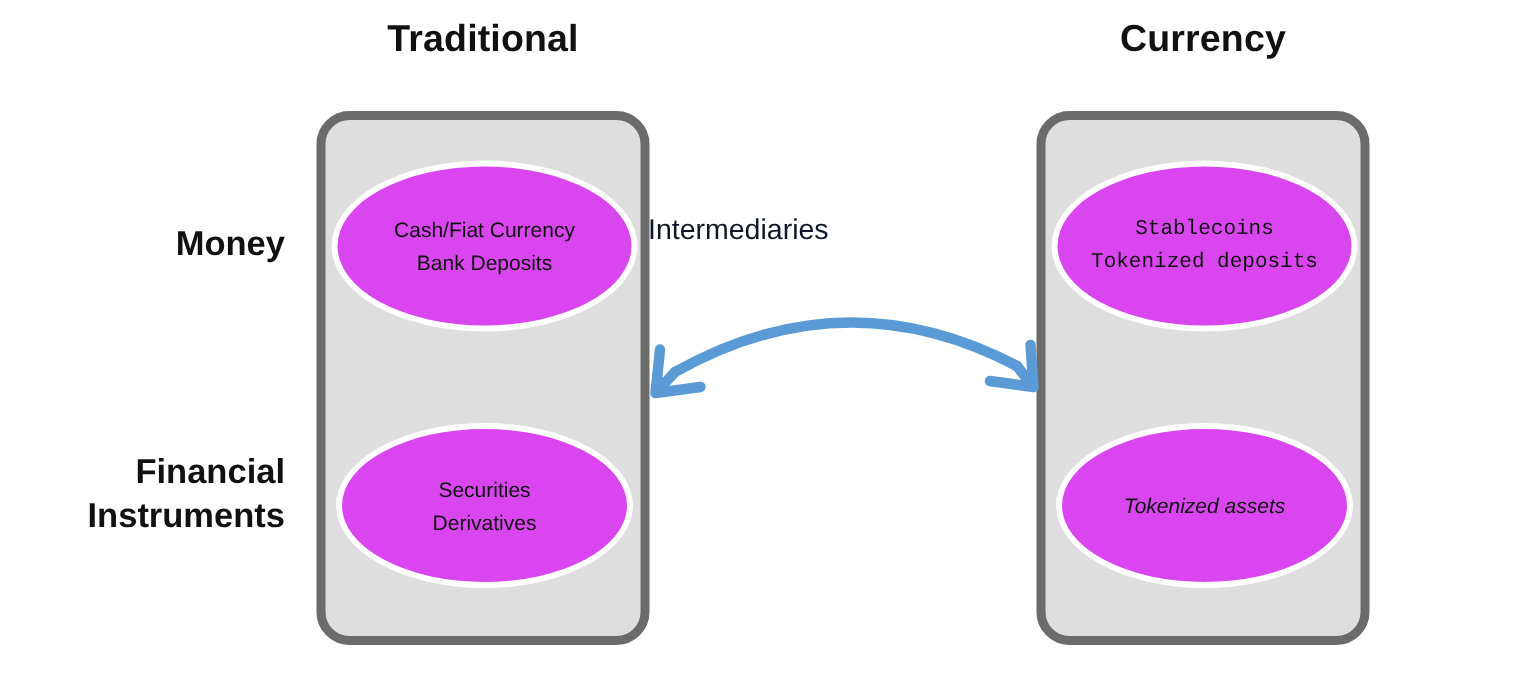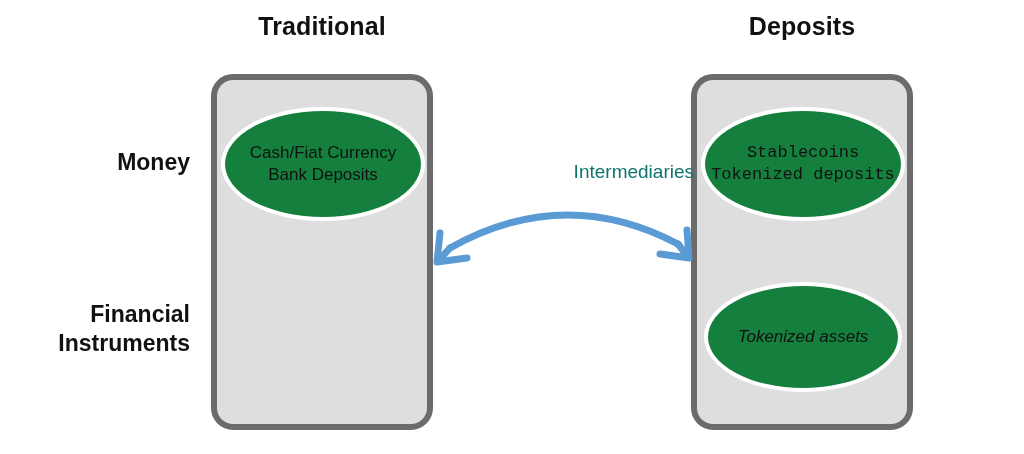--- a/index.html
+++ b/index.html
@@ -61,29 +61,29 @@
     border: 6px solid #6b6b6b;
     border-radius: 22px;
   }
   #panel-traditional { left: 211px; }
   #panel-tokenized   { left: 691px; }
 
   
   .ellipse {
     position: absolute;
     box-sizing: border-box;
-    background: #15803d;
+    background: #d946ef;
     border: 4px solid #ffffff;
     border-radius: 50%;
     display: flex;
     align-items: center;
     justify-content: center;
     text-align: center;
     color: #111111;
-    font-size: 17px;
+    font-size: 14px;
     line-height: 22px;
     white-space: nowrap;
   }
   .ellipse-money {
     width: 204px;
     height: 114px;
     top: 107px;
   }
   .ellipse-fin {
     width: 198px;
@@ -97,58 +97,62 @@
 
   .ellipse .ell-text {
     pointer-events: none;
     white-space: pre-line;
   }
 
   
   #arrow-label {
     position: absolute;
     left: 432px;
-    top: 160px;
+    top: 142px;
     width: 262px;
-    text-align: right;
+    text-align: left;
     font-size: 19px;
-    color: #0f766e;
+    color: #0f172a;
     line-height: 24px;
   }
   #arrow-svg {
     position: absolute;
     left: 424px;
     top: 186px;
     width: 280px;
     height: 92px;
   }
 </style>
 </head>
 <body>
 
 <div id="canvas">
 
   <div class="col-title" id="title-traditional">Traditional</div>
 
-  <div class="col-title" id="title-tokenized">Deposits</div>
+  <div class="col-title" id="title-tokenized">Currency</div>
 
   <div class="row-label" id="label-money">Money</div>
 
   <div class="row-label" id="label-financial" style="white-space: pre-line;">Financial
 Instruments</div>
 
   <div class="panel" id="panel-traditional"></div>
 
   <div class="panel" id="panel-tokenized"></div>
 
   <div class="ellipse ellipse-money" id="ellipse-trad-money">
     <span class="ell-text">Cash/Fiat Currency
 Bank Deposits</span>
   </div>
 
+  <div class="ellipse ellipse-fin" id="ellipse-trad-fin">
+    <span class="ell-text">Securities
+Derivatives</span>
+  </div>
 
   <div class="ellipse ellipse-money" id="ellipse-tok-money">
     <span class="ell-text">Stablecoins
 Tokenized deposits</span>
   </div>
 
   <div class="ellipse ellipse-fin" id="ellipse-tok-fin">
     <span class="ell-text">Tokenized assets</span>
   </div>
 

